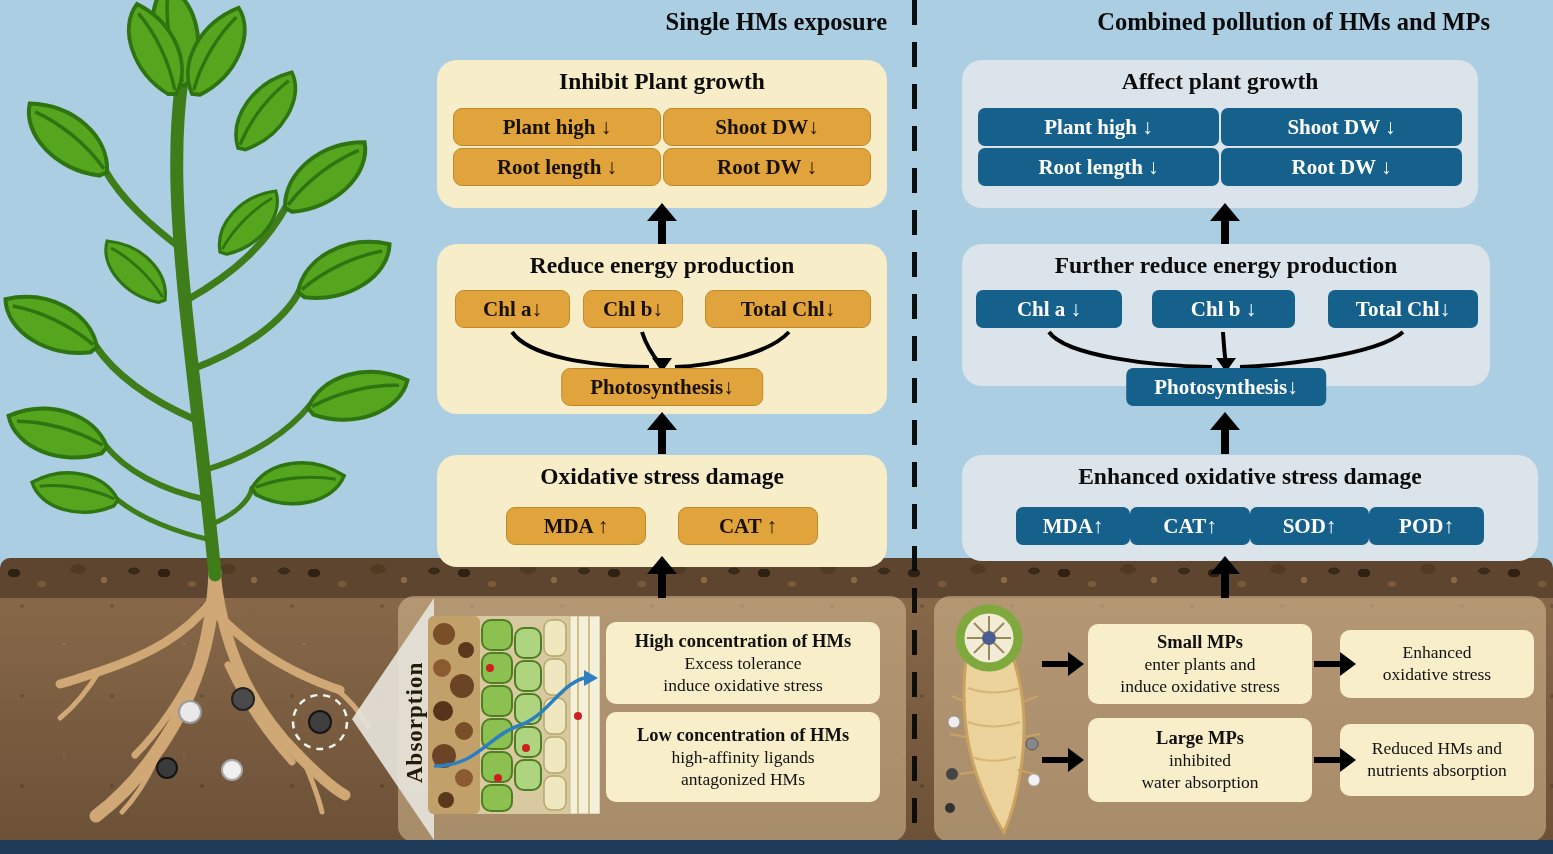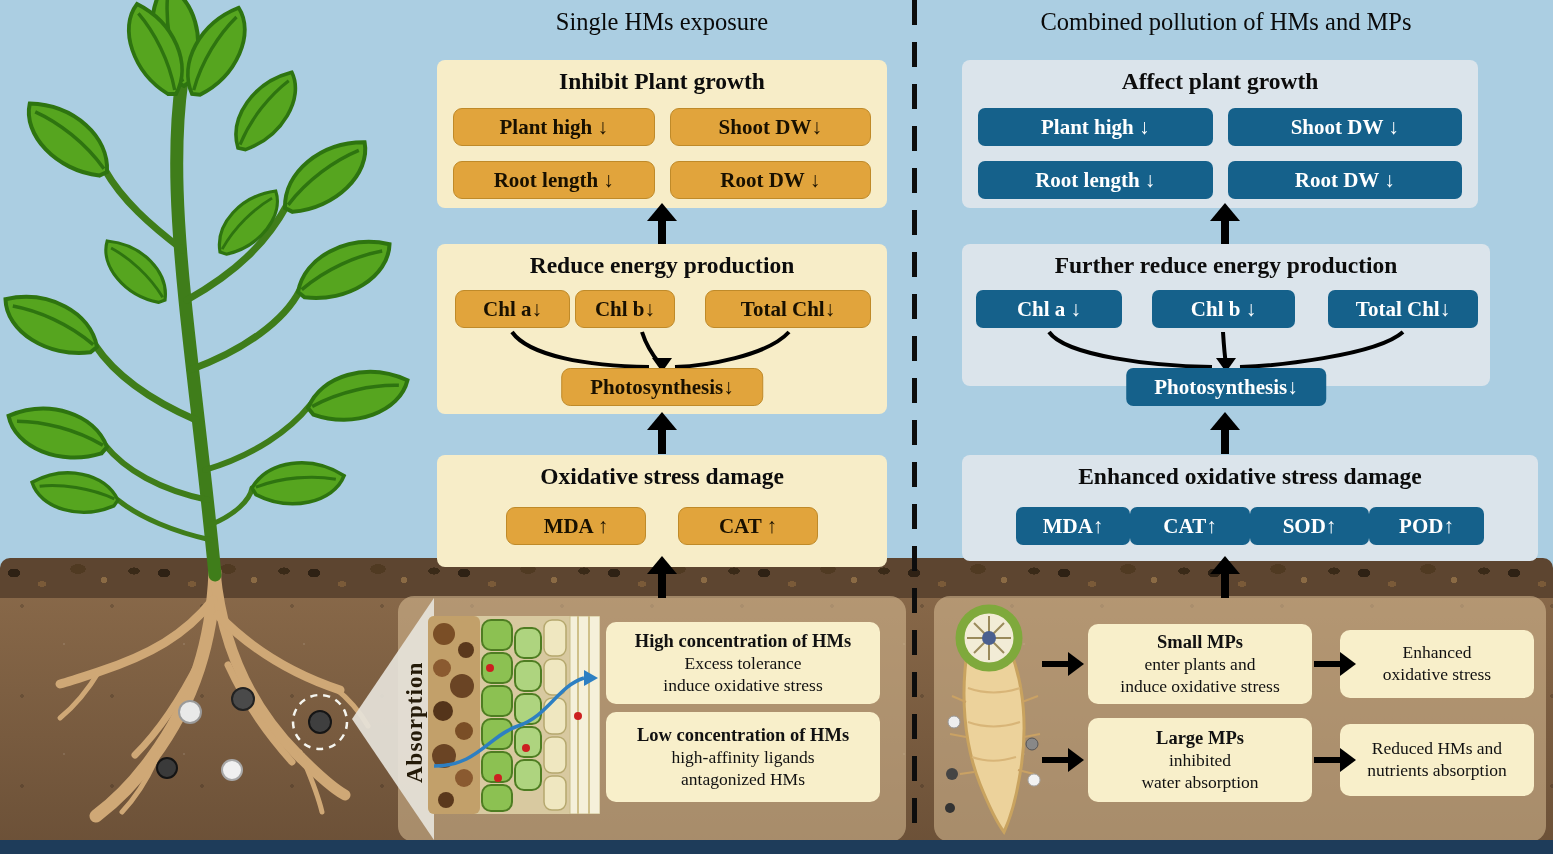--- a/index.html
+++ b/index.html
@@ -25,34 +25,34 @@
     background-size:150px 40px;border-radius:10px 10px 0 0;}
   .soil-panel{position:absolute;top:596px;height:246px;border-radius:16px;
     background:rgba(216,189,150,.55);}
   .bottom-strip{position:absolute;left:0;top:840px;width:100%;height:14px;background:#1e3c5a}
 
   
   .divider{position:absolute;left:912px;top:0;width:5px;height:840px;
     background:repeating-linear-gradient(to bottom,#0d0d0d 0 25px,transparent 25px 42px);}
 
   
-  .col-title{position:absolute;top:8px;text-align:center;font-weight:normal;font-size:24.5px;color:#0a0a0a}
-
-  
-  .box{position:absolute;border-radius:8px}
+  .col-title{position:absolute;top:8px;text-align:right;font-weight:bold;font-size:24.5px;color:#0a0a0a}
+
+  
+  .box{position:absolute;border-radius:20px}
   .cream{background:#f7edc8}
   .blueish{background:#dbe4eb}
   .box-title{font-weight:bold;font-size:23.5px;text-align:center;padding-top:8px;color:#0c0c0c}
 
   .pill{display:flex;align-items:center;justify-content:center;font-weight:bold;
         font-size:21px;height:38px;border-radius:9px;white-space:nowrap}
   .gold{background:#e1a43c;color:#181000;border:1.5px solid #bf8a29}
   .navy{background:#15618b;color:#ffffff;border-radius:7px}
   .pill-grid{position:absolute;left:16px;right:16px;top:48px;display:grid;
-             grid-template-columns:1fr 1fr;gap:15px}
+             grid-template-columns:1fr 1fr;gap:2px}
   .pill-row{position:absolute;left:0;right:0;top:52px;display:flex;justify-content:center}
   .abs{position:absolute}
   .photo-pill{position:absolute;top:124px;left:50%;transform:translateX(-50%);padding:0 28px}
 
   
   .note{position:absolute;background:#f8efca;border-radius:10px;text-align:center;
         display:flex;flex-direction:column;justify-content:center;padding:4px 6px}
   .note .h{font-weight:bold;font-size:18.5px;line-height:1.25}
   .note .l{font-size:17.5px;line-height:1.25}
 
@@ -148,21 +148,21 @@
   </div>
 
   <svg class="icon" style="left:643px;top:203px" width="38" height="42" viewBox="0 0 38 42">
     <rect x="15" y="16" width="8" height="26" fill="#000"></rect>
       <polygon points="19,0 4,18 34,18" fill="#000"></polygon>
   </svg>
 
   <div class="box cream" style="left:437px;top:244px;width:450px;height:170px">
     <div class="box-title">Reduce energy production</div>
     <div class="pill gold abs" style="left:18px;top:46px;width:115px">Chl a↓</div>
-    <div class="pill gold abs" style="left:138px;top:46px;width:100px">Chl b↓</div>
+    <div class="pill gold abs" style="left:146px;top:46px;width:100px">Chl b↓</div>
     <div class="pill gold abs" style="left:268px;top:46px;width:166px">Total Chl↓</div>
     <svg class="icon" style="left:0;top:86px" width="450" height="42" viewBox="0 0 450 42">
       <g stroke="#000" stroke-width="4" fill="none">
         <path d="M75,2 C92,26 150,36 212,37"></path>
         <path d="M205,2 C210,18 218,28 223,34"></path>
         <path d="M352,2 C330,26 268,36 238,37"></path>
       </g>
       <polygon points="225,42 215,28 235,28" fill="#000"></polygon>
     </svg>
     <div class="pill gold photo-pill">Photosynthesis↓</div>

